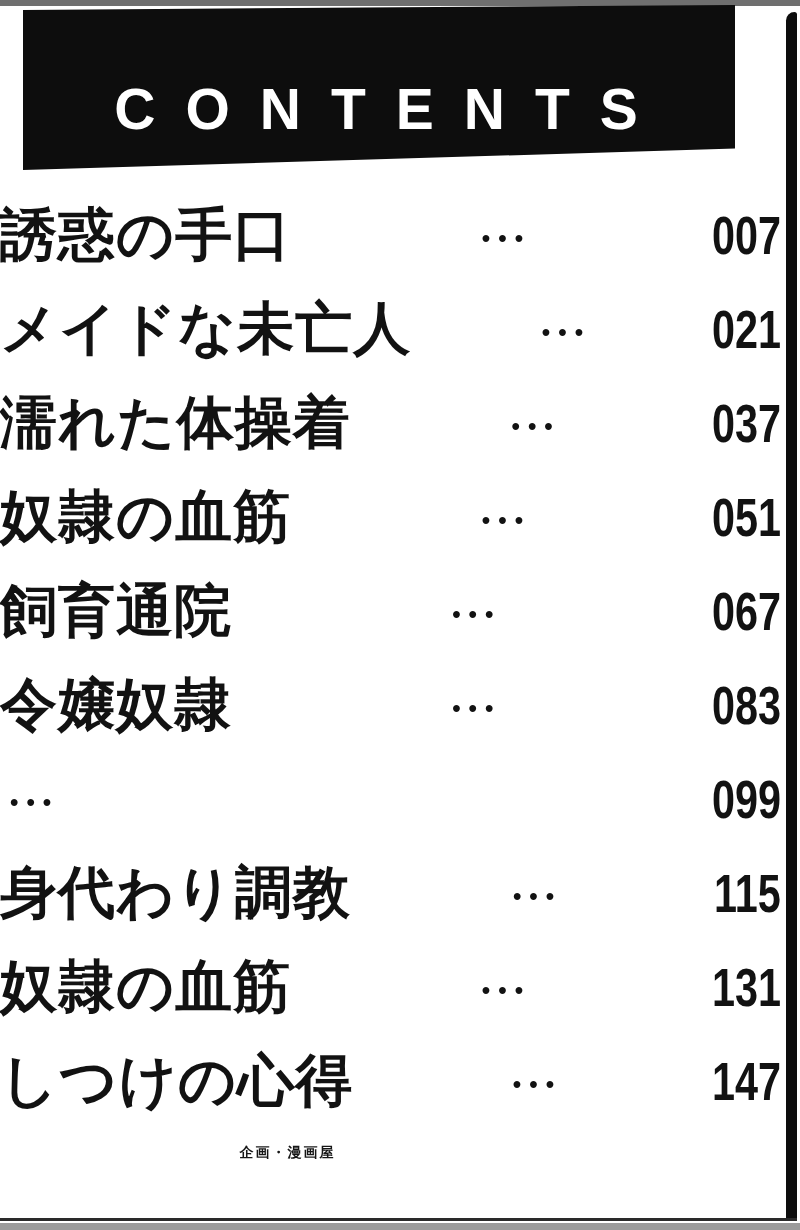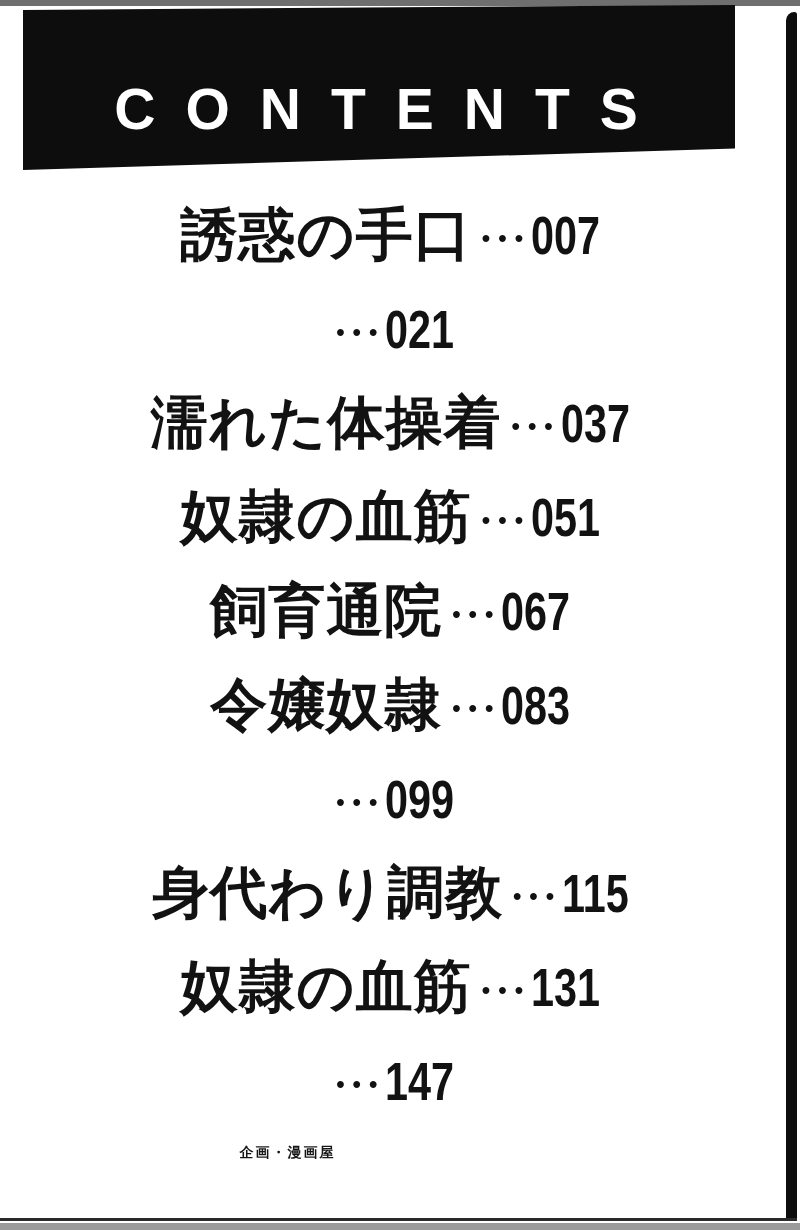--- a/index.html
+++ b/index.html
@@ -60,21 +60,21 @@
   
   .toc {
     position: absolute;
     top: 188px; left: 0;
     width: 800px;
   }
   .toc-item {
     height: 94px;
     display: flex;
     align-items: center;
-    justify-content: center;
+    justify-content: space-between;
     white-space: nowrap;
   }
   .toc-title {
     font-size: 57px;
     font-weight: bold;
     color: #121212;
     letter-spacing: 1px;
   }
   .toc-leader {
     display: inline-block;
@@ -118,20 +118,21 @@
   <div class="banner-title">CONTENTS</div>
 </div>
 
 <div class="toc">
   <div class="toc-item">
     <span class="toc-title">誘惑の手口</span>
     <span class="toc-leader">•••</span>
     <span class="toc-page">007</span>
   </div>
   <div class="toc-item">
+    <span class="toc-title">メイドな未亡人</span>
     <span class="toc-leader">•••</span>
     <span class="toc-page">021</span>
   </div>
   <div class="toc-item">
     <span class="toc-title">濡れた体操着</span>
     <span class="toc-leader">•••</span>
     <span class="toc-page">037</span>
   </div>
   <div class="toc-item">
     <span class="toc-title">奴隷の血筋</span>
@@ -156,18 +157,19 @@
     <span class="toc-title">身代わり調教</span>
     <span class="toc-leader">•••</span>
     <span class="toc-page">115</span>
   </div>
   <div class="toc-item">
     <span class="toc-title">奴隷の血筋</span>
     <span class="toc-leader">•••</span>
     <span class="toc-page">131</span>
   </div>
   <div class="toc-item">
+    <span class="toc-title">しつけの心得</span>
     <span class="toc-leader">•••</span>
     <span class="toc-page">147</span>
   </div>
 </div>
 
 <div class="footer-credit">企画・漫画屋</div>
 
 </body></html>

